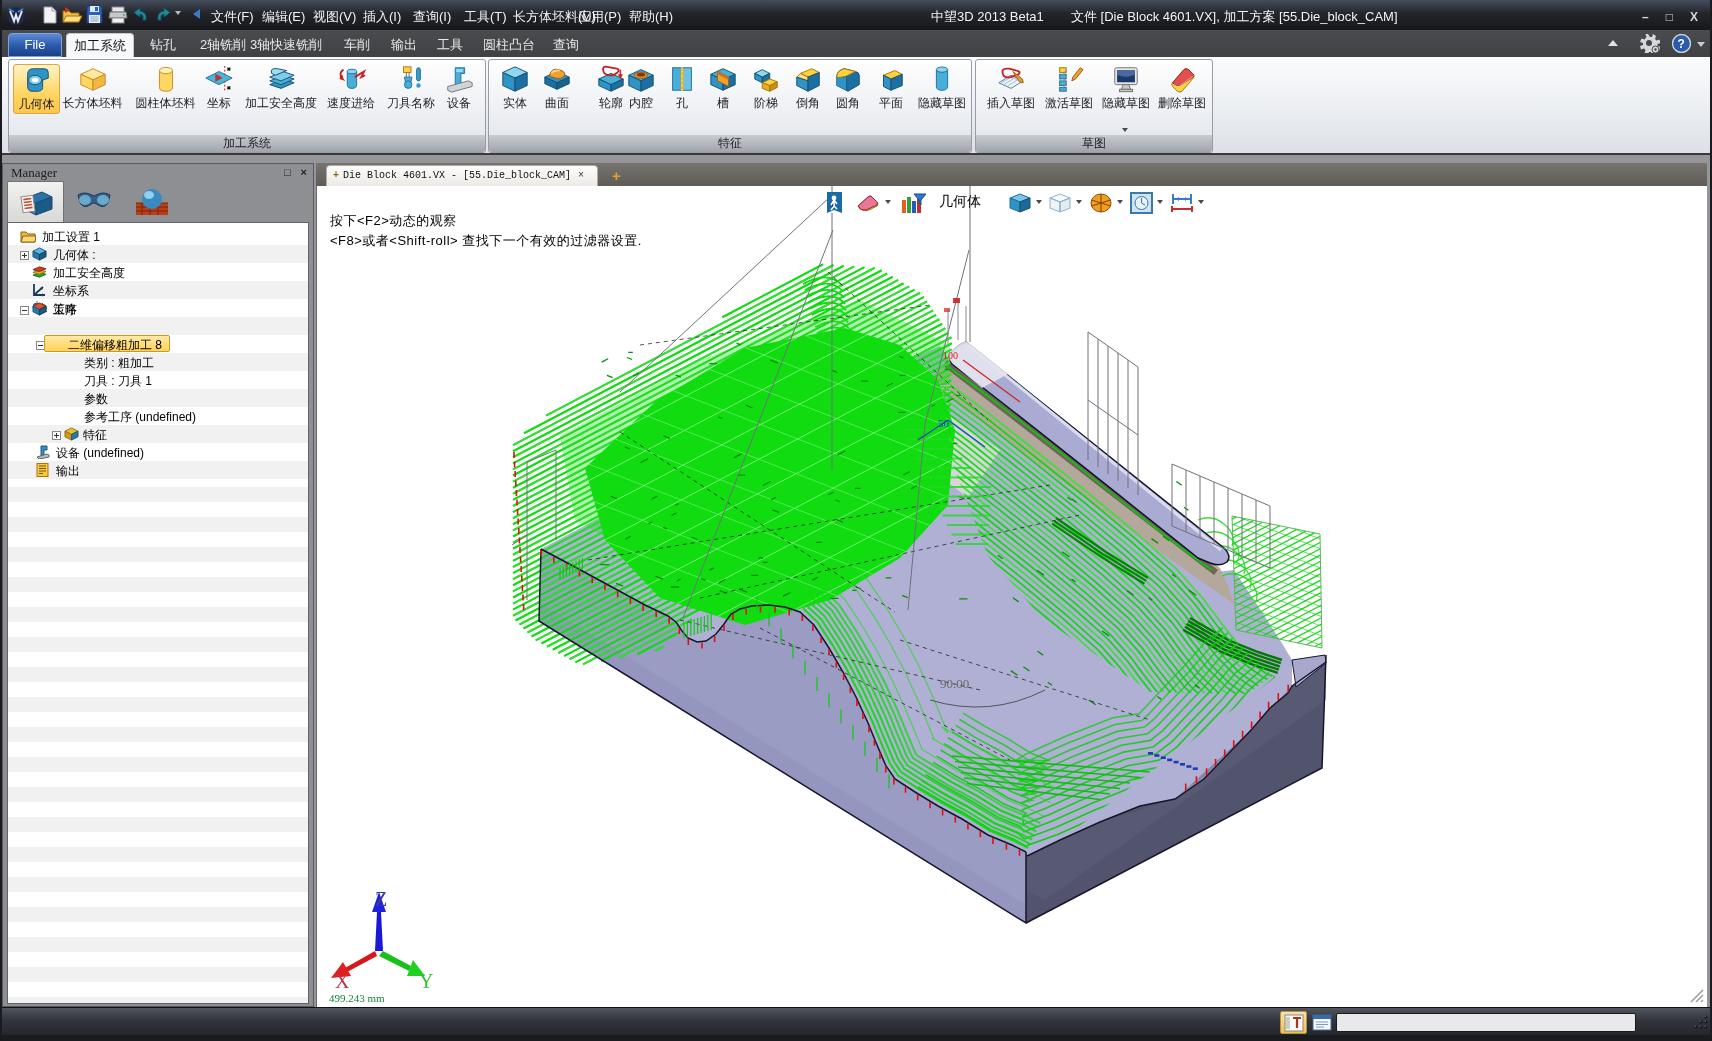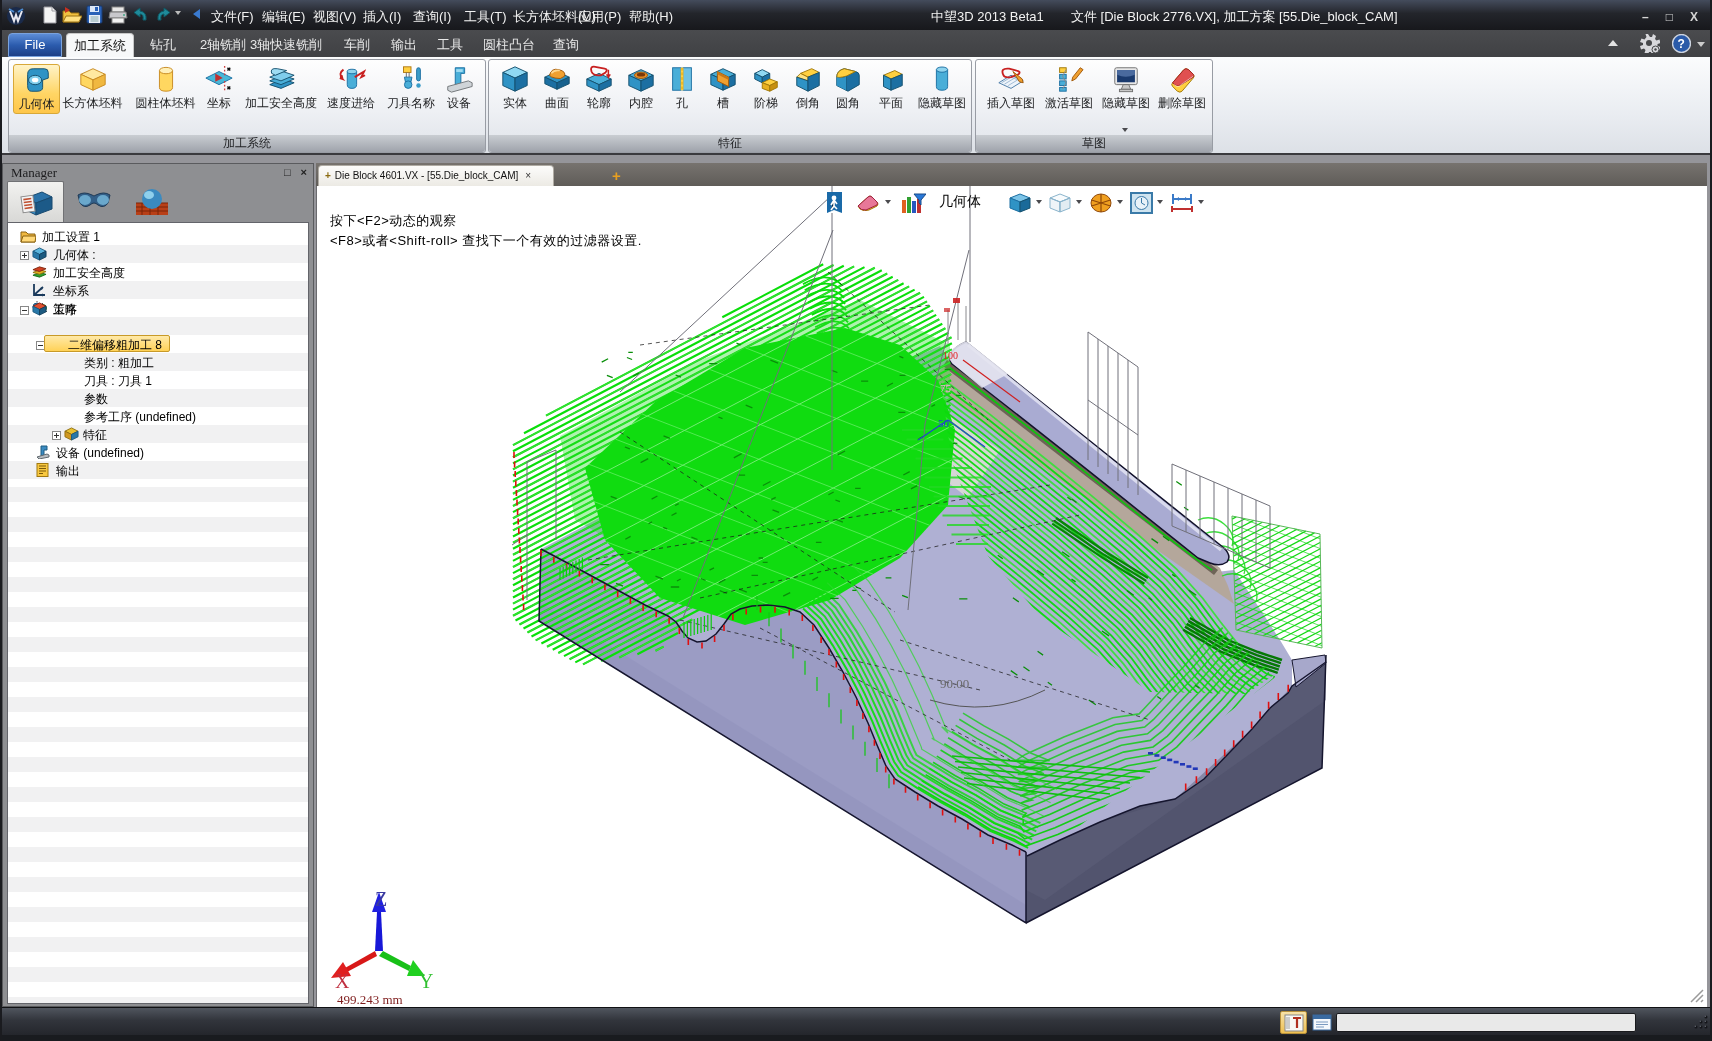--- a/index.html
+++ b/index.html
@@ -28,21 +28,21 @@
 .mtab{position:absolute;top:17px;width:57px;height:41px}
 .mtab.sel{background:linear-gradient(#f2f2f0,#d8d8d6);border:1px solid #707174;border-bottom:none;border-radius:2px 2px 0 0}
 #tree{position:absolute;left:4px;top:58px;width:302px;height:782px;background:#fff;border:1px solid #63646a;overflow:hidden}
 .trow{position:absolute;left:0;width:100%;height:18px;font-size:12px;color:#000;white-space:nowrap}
 .trow span.t{position:absolute;top:2px}
 .stripe{position:absolute;left:0;width:100%;background:#f1f1f2}
 .ticon{position:absolute;top:2px}
 .hlitem{position:absolute;top:0;height:17px;background:linear-gradient(#ffe9a8,#ffd257);border:1px solid #c89a28;border-radius:2px}
 
 #dtabbar{left:316px;top:163px;width:1391px;height:23px;background:linear-gradient(#77736f,#5f5c58)}
-#dtab{position:absolute;left:2px;top:2px;width:236px;height:21px;background:linear-gradient(#fcfcfb,#eceae4);border-radius:4px 4px 0 0;border:1px solid #b0aca4;border-bottom:none;font-family:Liberation Sans, sans-serif;font-size:10px;color:#111;line-height:20px}
+#dtab{position:absolute;left:10px;top:2px;width:272px;height:21px;background:linear-gradient(#fcfcfb,#eceae4);border-radius:4px 4px 0 0;border:1px solid #b0aca4;border-bottom:none;font-family:Liberation Mono, monospace;font-size:10px;color:#111;line-height:20px}
 #canvas{left:316px;top:186px;width:1391px;height:821px;background:#fff;overflow:hidden;border-left:1px solid #6a6a6e}
 .hint{position:absolute;left:13px;color:#000;font-size:13px;letter-spacing:0.5px}
 
 #statusbar{left:0;top:1007px;width:1712px;height:28px;background:linear-gradient(#50555e,#32353c 45%,#24262c);border-top:1px solid #101114}
 #statusfield{position:absolute;left:1336px;top:5px;width:300px;height:19px;background:#e9e9e9;border:1px solid #191a1d;border-radius:2px}
 #bstrip{left:0;top:1035px;width:1712px;height:6px;background:#191b1f}
 .td{width:0;height:0;border-left:4px solid transparent;border-right:4px solid transparent;border-top:5px solid #4a4a4e}
 .tu{width:0;height:0;border-left:5px solid transparent;border-right:5px solid transparent;border-bottom:6px solid #e2e2e2}
 .tl{width:0;height:0;border-top:5px solid transparent;border-bottom:5px solid transparent;border-right:7px solid #3a7ad0}
 </style></head><body>
@@ -86,21 +86,21 @@
 <span class="menu" style="left:211px">文件(F)</span>
       <span class="menu" style="left:262px">编辑(E)</span>
       <span class="menu" style="left:313px">视图(V)</span>
       <span class="menu" style="left:363px">插入(I)</span>
       <span class="menu" style="left:413px">查询(I)</span>
       <span class="menu" style="left:464px">工具(T)</span>
       <span class="menu" style="left:513px">长方体坯料(U)</span>
       <span class="menu" style="left:578px">应用(P)</span>
       <span class="menu" style="left:629px">帮助(H)</span>
 <span class="menu" style="left:931px">中望3D 2013 Beta1</span>
-<span class="menu" style="left:1071px">文件 [Die Block 2776.VX],  加工方案 [55.Die_block_CAM]</span>
+<span class="menu" style="left:1071px">文件 [Die Block 4601.VX],  加工方案 [55.Die_block_CAM]</span>
 <div id="winbtns"><span style="margin-right:17px">–</span><span style="margin-right:17px">□</span><span>X</span></div>
 </div>
 <div id="tabrow" class="abs">
       <div id="filebtn">File</div>
       <div class="rtab active" style="left:66px;width:68px">加工系统</div>
       <div class="rtab" style="left:143px;width:40px">钻孔</div>
       <div class="rtab" style="left:197px;width:52px">2轴铣削</div>
       <div class="rtab" style="left:240px;width:92px">3轴快速铣削</div>
       <div class="rtab" style="left:337px;width:40px">车削</div>
       <div class="rtab" style="left:384px;width:40px">输出</div>
@@ -205,21 +205,21 @@
         <div class="ricon abs" style="left:46px;width:44px">
           <svg width="30" height="30" viewBox="0 0 32 32">
             <polygon points="3,14 16,8 29,14 16,20" fill="#2f93c5" stroke="#14506e"></polygon>
             <polygon points="3,14 16,20 16,27 3,21" fill="#1c6fa2" stroke="#14506e"></polygon>
             <polygon points="29,14 16,20 16,27 29,21" fill="#17618e" stroke="#14506e"></polygon>
             <path d="M8 12 Q10 4 18 6 Q26 8 24 13 Q20 17 14 15 Q9 14 8 12 Z" fill="#f0a030" stroke="#a05808"></path>
             <path d="M10 10 Q13 6 19 7" stroke="#ffd890" stroke-width="1.6" fill="none"></path>
           </svg>
           <div class="lbl">曲面</div>
         </div>
-        <div class="ricon abs" style="left:88px;width:44px">
+        <div class="ricon abs" style="left:100px;width:44px">
           <svg width="30" height="30" viewBox="0 0 32 32">
             <polygon points="3,16 16,10 29,16 16,22" fill="#49aed8" stroke="#14506e"></polygon>
             <polygon points="3,16 16,22 16,29 3,23" fill="#2f93c5" stroke="#14506e"></polygon>
             <polygon points="29,16 16,22 16,29 29,23" fill="#1c6fa2" stroke="#14506e"></polygon>
             <path d="M8 8 Q6 2 12 3 L22 5 Q26 6 23 9 L18 12 Q10 13 8 8 Z" fill="none" stroke="#c82020" stroke-width="2"></path>
             <path d="M26 6 L26 14 l-2 -3 m2 3 l2 -3" stroke="#c82020" stroke-width="1.6" fill="none"></path>
           </svg>
           <div class="lbl">轮廓</div>
         </div>
         <div class="ricon abs" style="left:130px;width:44px">
@@ -697,21 +697,21 @@
 <path d="M48 67 L50 28 L54 28 L56 67 Z" fill="#1818d8"></path>
 <path d="M45 28 L59 28 L52 8 Z" fill="#2020e0"></path>
 <path d="M48 67 L18 84 L20 88 L50 72 Z" fill="#d81818"></path>
 <path d="M16 78 L24 92 L4 94 Z" fill="#e02020"></path>
 <path d="M56 67 L84 82 L82 87 L52 72 Z" fill="#18c018"></path>
 <path d="M86 76 L80 92 L98 92 Z" fill="#20d020"></path>
 <text x="48" y="22" font-size="20" fill="#3a3aa0" font-family="Liberation Serif,serif">Z</text>
 <text x="8" y="104" font-size="20" fill="#c03040" font-family="Liberation Serif,serif">X</text>
 <text x="92" y="104" font-size="20" fill="#30c030" font-family="Liberation Serif,serif">Y</text>
 </svg>
-<div class="abs" style="left:20px;top:806px;font-family:'Liberation Serif',serif;font-size:13px;color:#7f1d1d">499.243 mm</div>
+<div class="abs" style="left:12px;top:806px;font-family:'Liberation Serif',serif;font-size:11px;color:#15803d">499.243 mm</div>
 <svg class="abs" style="left:1372px;top:802px" width="16" height="16" viewBox="0 0 16 16">
         <path d="M14 2 L2 14 M14 7 L7 14 M14 12 L12 14" stroke="#9a9a9a" stroke-width="1.5"></path>
       </svg>
 </div>
 <div id="statusbar" class="abs">
       <div id="statusfield" class="abs"></div>
 <div class="abs" style="left:1280px;top:3px;width:27px;height:23px;background:linear-gradient(#f8e2a8,#eec052);border:1px solid #b8913a;border-radius:2px">
 <svg style="margin:2px 0 0 3px" width="20" height="18" viewBox="0 0 20 18">
           <rect x="1" y="1" width="18" height="16" fill="#f8f8f4" stroke="#888"></rect>
           <path d="M3 3 v12 M5 3 v12" stroke="#a0a0a0"></path>

